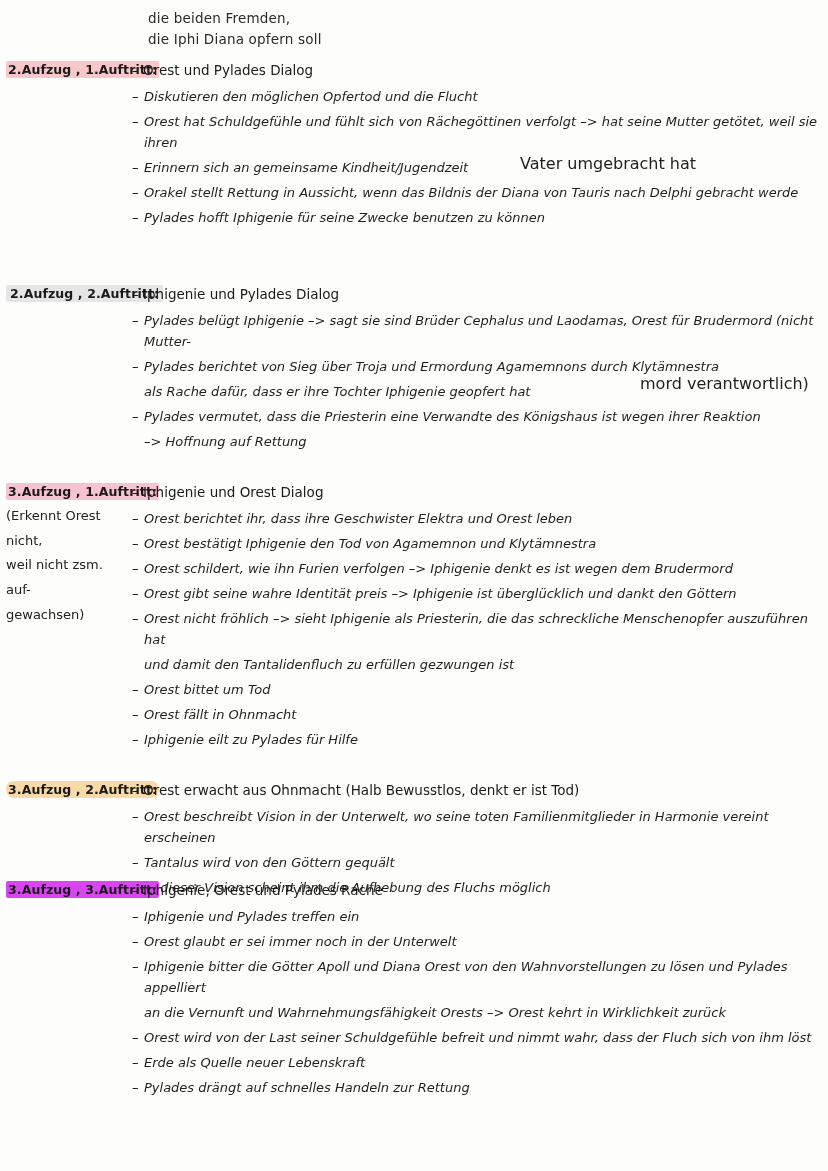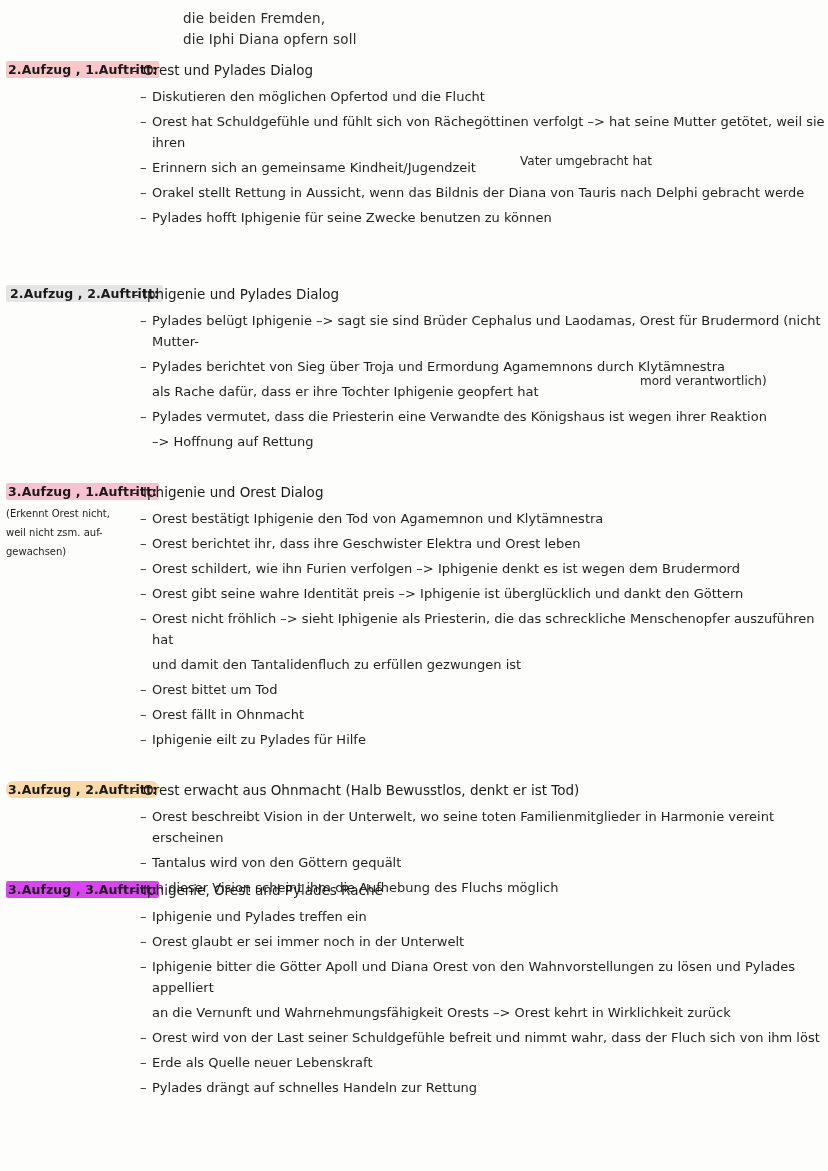--- a/index.html
+++ b/index.html
@@ -26,21 +26,21 @@
   
   .top-note {
     position: absolute;
     left: 148px;
     top: 8px;
     font-size: 13.5px;
     line-height: 1.55;
     color: #2a2a2a;
     letter-spacing: 0.2px;
   }
-  .top-note div { white-space: nowrap; margin-left: 35px; }
+  .top-note div { white-space: nowrap; }
 
   
   .section {
     position: absolute;
     left: 0;
     width: 828px;
   }
   .sec-label {
     position: absolute;
     left: 6px;
@@ -58,23 +58,24 @@
 
   .sec-head {
     position: absolute;
     left: 132px;
     top: 0;
     font-size: 13.5px;
     white-space: nowrap;
   }
   .bullets {
     position: absolute;
-    left: 140px;
+    left: 132px;
     top: 24px;
     width: 688px;
+    font-style: italic;
   }
   .bullet {
     font-size: 13px;
     line-height: 1.62;
     color: #1f1f1f;
     margin-bottom: 4px;
     position: relative;
     padding-left: 12px;
     white-space: pre-wrap;
   }
@@ -87,29 +88,29 @@
   }
   .bullet.cont { padding-left: 12px; }
   .bullet.cont::before { content: ""; }
 
   
   .margin-note {
     position: absolute;
     left: 6px;
     top: 20px;
     width: 124px;
-    font-size: 10px;
+    font-size: 13px;
     line-height: 1.9;
     color: #222;
   }
 
   
   .side-note {
     position: absolute;
-    font-size: 12px;
+    font-size: 16px;
     line-height: 1.5;
     color: #1f1f1f;
     white-space: nowrap;
   }
 </style>
 </head>
 <body>
 
 <div class="page">
 
@@ -145,22 +146,22 @@
       </div>
       <div class="section" style="top: 484px;">
         <div class="sec-label"><span class="hl-pink">3.Aufzug , 1.Auftritt:</span></div>
         <div class="sec-head">– Iphigenie und Orest Dialog</div>
         <div class="margin-note">
           <div>(Erkennt Orest nicht,</div>
           <div>weil nicht zsm. auf-</div>
           <div>gewachsen)</div>
         </div>
         <div class="bullets">
+          <div class="bullet">Orest berichtet ihr, dass ihre Geschwister Elektra und Orest leben</div>
           <div class="bullet">Orest bestätigt Iphigenie den Tod von Agamemnon und Klytämnestra</div>
-          <div class="bullet">Orest berichtet ihr, dass ihre Geschwister Elektra und Orest leben</div>
           <div class="bullet">Orest schildert, wie ihn Furien verfolgen –&gt; Iphigenie denkt es ist wegen dem Brudermord</div>
           <div class="bullet">Orest gibt seine wahre Identität preis –&gt; Iphigenie ist überglücklich und dankt den Göttern</div>
           <div class="bullet">Orest nicht fröhlich –&gt; sieht Iphigenie als Priesterin, die das schreckliche Menschenopfer auszuführen hat</div>
           <div class="bullet cont">und damit den Tantalidenfluch zu erfüllen gezwungen ist</div>
           <div class="bullet">Orest bittet um Tod</div>
           <div class="bullet">Orest fällt in Ohnmacht</div>
           <div class="bullet">Iphigenie eilt zu Pylades für Hilfe</div>
         </div>
       </div>
       <div class="section" style="top: 782px;">

